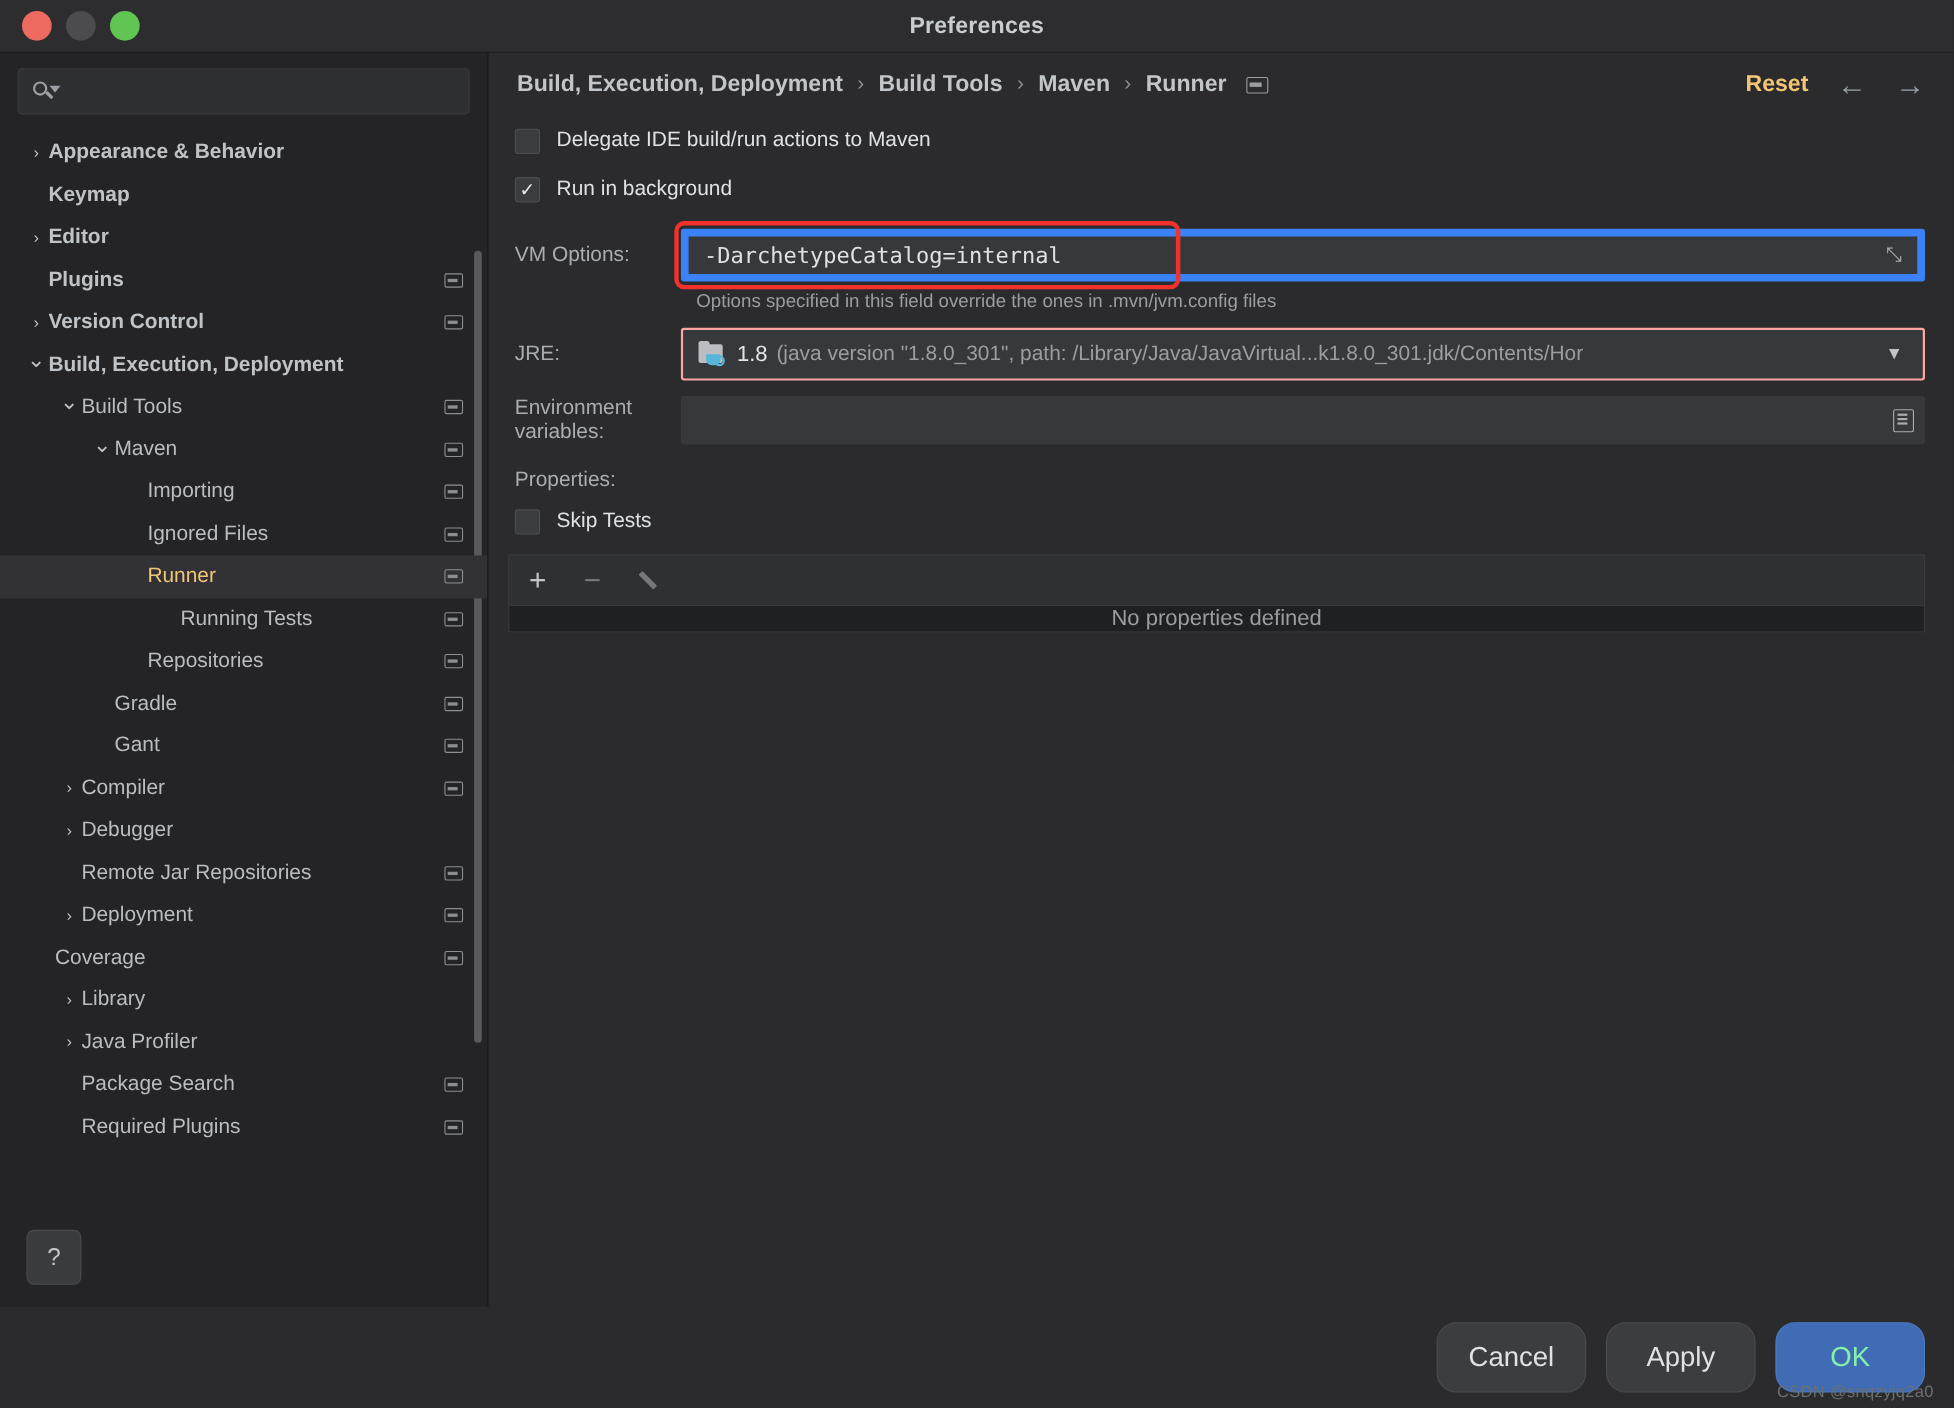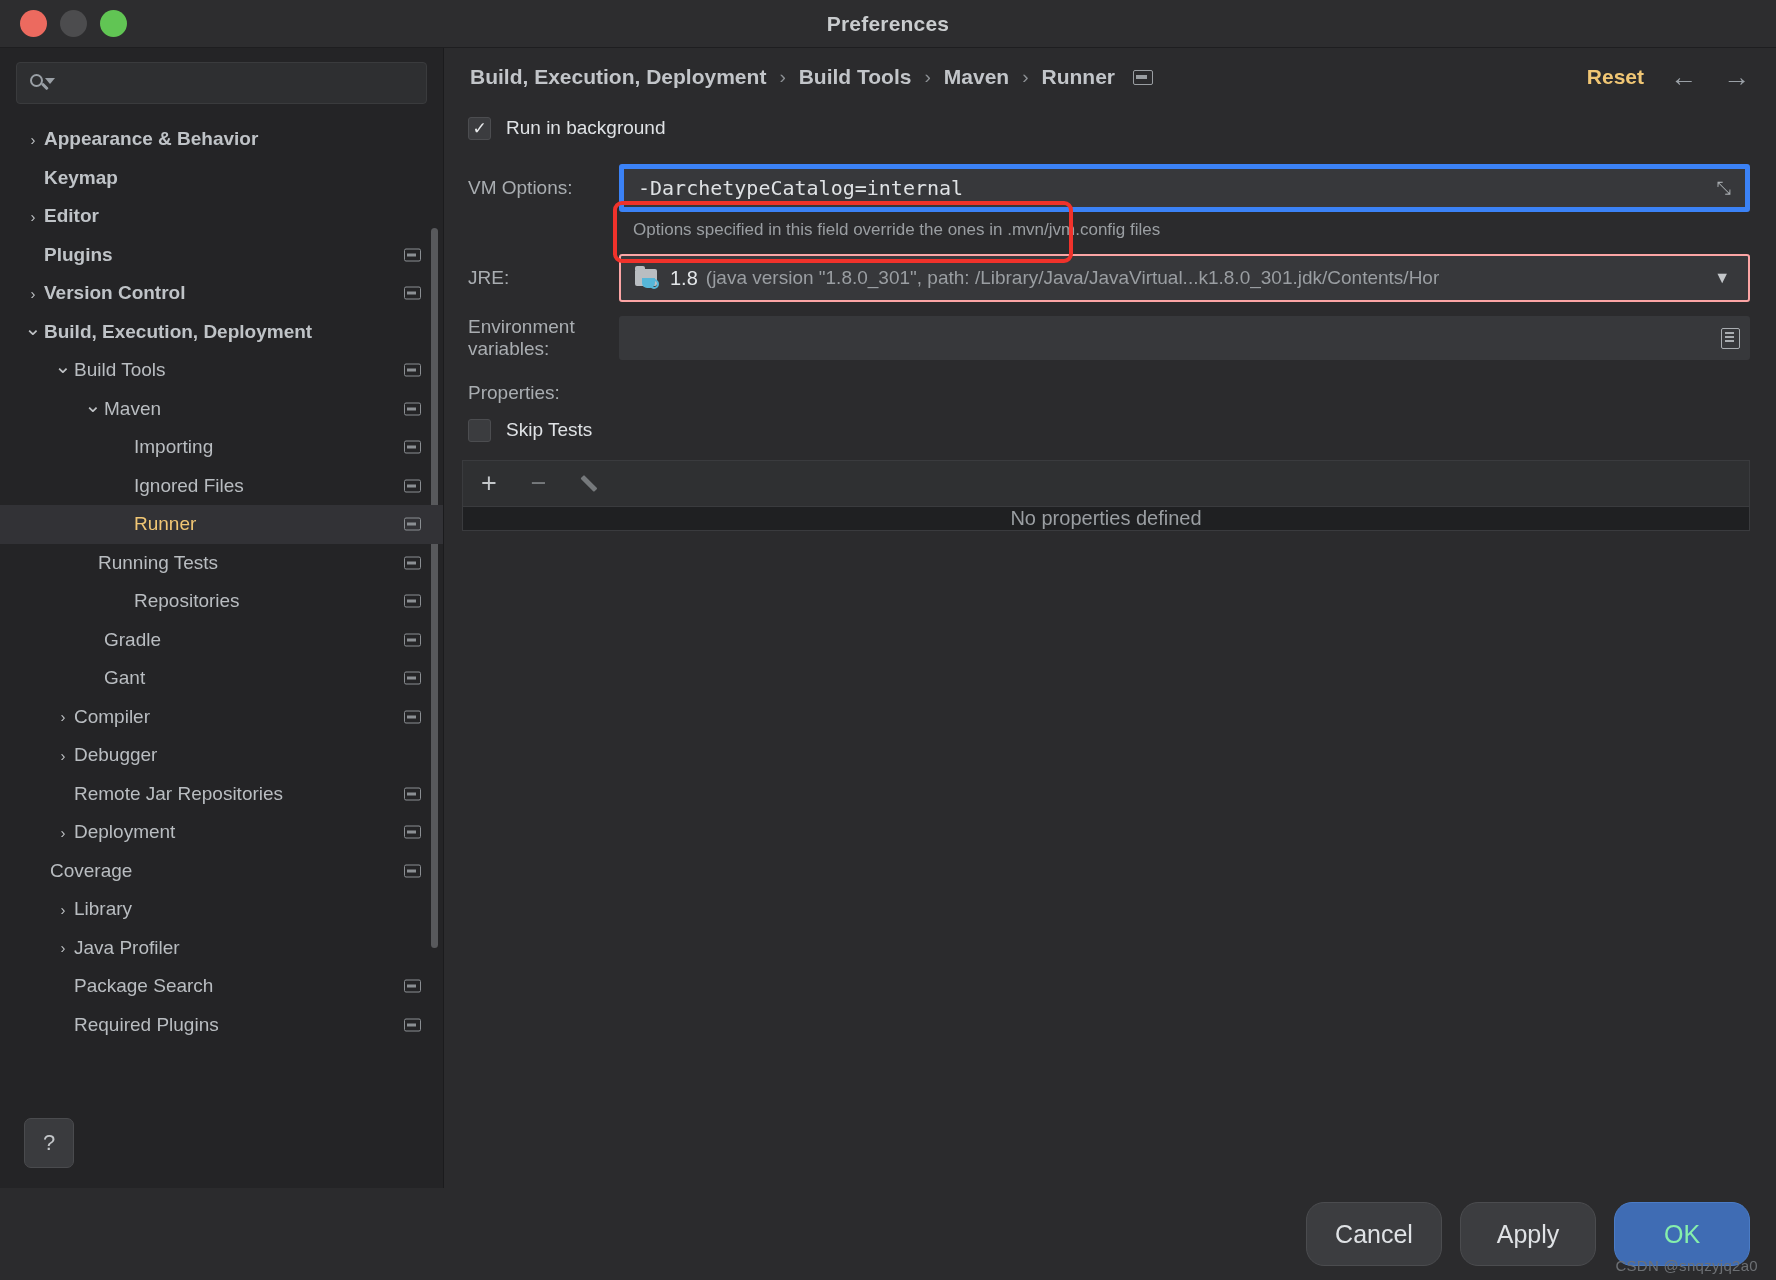--- a/index.html
+++ b/index.html
@@ -151,21 +151,21 @@
   }
   .cb-label { font-size: 19px; color: #dfe2e5; }
 
   .field-row { display: flex; align-items: center; margin-top: 14px; }
   .field-label {
     width: 157px; min-width: 157px; font-size: 19px; color: #a9adb1;
     padding-left: 6px;
   }
   .text-input {
     flex: 1; height: 48px; background: #37383b;
-    border: 5px solid #3b82f6; border-radius: 3px;
+    border: 7px solid #3b82f6; border-radius: 3px;
     display: flex; align-items: center; padding: 0 14px;
     color: #dfe2e5; font-size: 20px; position: relative;
   }
   .mono { font-family: "DejaVu Sans Mono", "Liberation Mono", monospace; font-size: 20px; }
   .expand-ico {
     position: absolute; right: 14px; top: 50%; transform: translateY(-50%);
     color: #a9adb1; font-size: 18px;
   }
   .hint {
     font-size: 17px; color: #9a9ea2;
@@ -338,21 +338,21 @@
           <div class="tree-row lvl3" style="padding-left: 112px;">
             <span class="arrow hidden">›</span>
             <span class="tree-label">Ignored Files</span>
             <span class="badge-ico"></span>
           </div>
           <div class="tree-row lvl3 selected" style="padding-left: 112px;">
             <span class="arrow hidden">›</span>
             <span class="tree-label">Runner</span>
             <span class="badge-ico"></span>
           </div>
-          <div class="tree-row lvl3" style="padding-left: 76px;">
+          <div class="tree-row lvl3" style="padding-left: 96px; margin-left: 46px;">
             <span class="arrow hidden">›</span>
             <span class="tree-label">Running Tests</span>
             <span class="badge-ico"></span>
           </div>
           <div class="tree-row lvl3" style="padding-left: 112px;">
             <span class="arrow hidden">›</span>
             <span class="tree-label">Repositories</span>
             <span class="badge-ico"></span>
           </div>
           <div class="tree-row lvl2" style="padding-left: 82px;">
@@ -428,20 +428,24 @@
           </div>
         <div class="crumb-badge"></div>
         <div class="crumb-spacer"></div>
         <div class="reset-btn">Reset</div>
         <div class="nav-arrow">←</div>
         <div class="nav-arrow">→</div>
       </div>
 
       <div class="content">
 
+        <div class="row cb-row">
+          <div class="checkbox"></div>
+          <div class="cb-label">Delegate IDE build/run actions to Maven</div>
+        </div>
 
         <div class="row cb-row">
           <div class="checkbox">✓</div>
           <div class="cb-label">Run in background</div>
         </div>
 
         <div class="field-row" id="vm-row">
           <div class="field-label">VM Options:</div>
           <div class="text-input">
             <span class="mono">-DarchetypeCatalog=internal</span>

